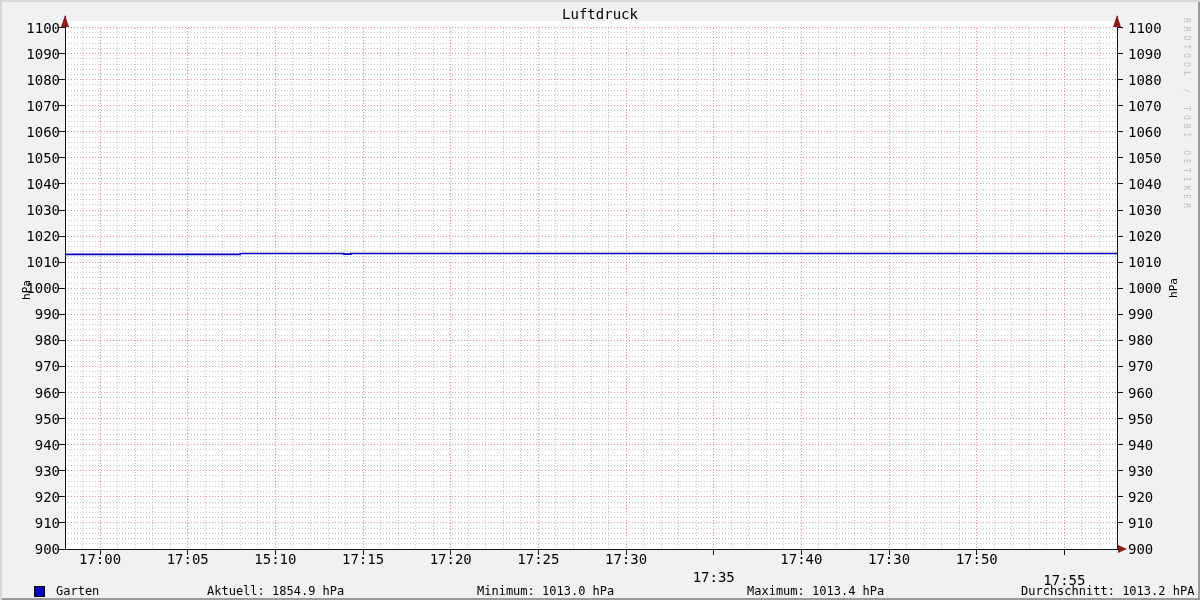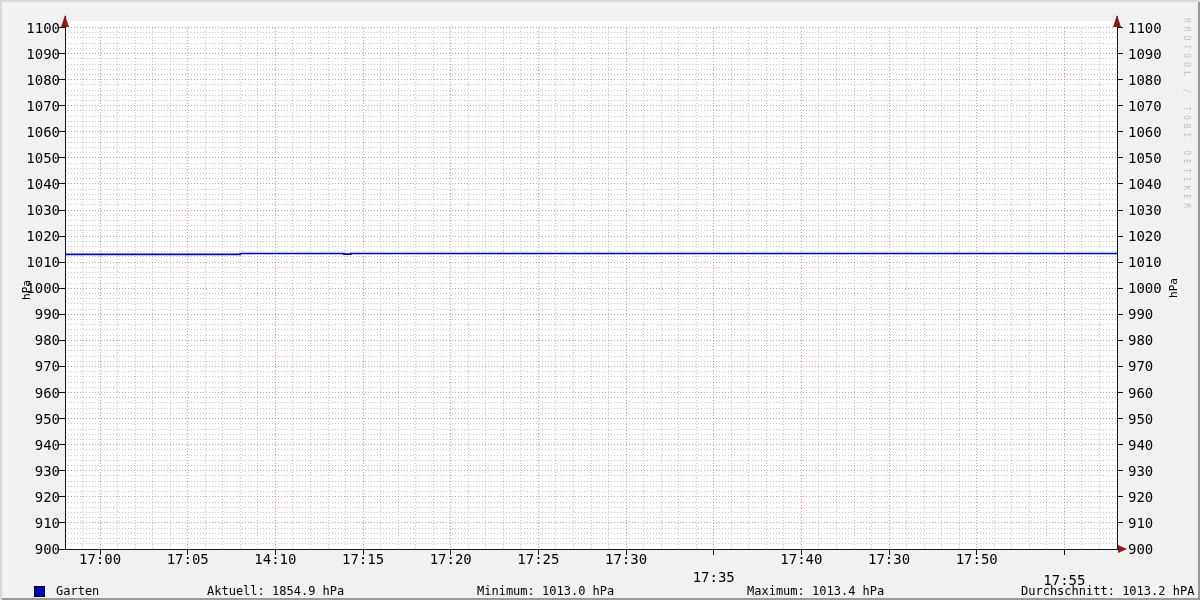--- a/index.html
+++ b/index.html
@@ -47,20 +47,21 @@
   .creation-note {
     position:absolute; left:0; top:584px; width:1200px;
     text-align:center; font-size:9px; line-height:11px; color:#b4b4b4;
   }
 </style>
 </head>
 <body>
 
 <div class="rrd-frame">
 
+  <div class="chart-title">Luftdruck</div>
 
   <svg id="plot" width="1200" height="600" viewBox="0 0 1200 600" xmlns="http://www.w3.org/2000/svg">
       <rect x="65" y="21" width="1052" height="528" fill="#ffffff"></rect>
       <line x1="65" y1="27.5" x2="65" y2="549" stroke="rgba(145,145,145,0.5)" stroke-width="1" shape-rendering="crispEdges" stroke-dasharray="1,2"></line>
       <line x1="82.53333333333333" y1="27.5" x2="82.53333333333333" y2="549" stroke="rgba(145,145,145,0.5)" stroke-width="1" shape-rendering="crispEdges" stroke-dasharray="1,2"></line>
       <line x1="117.6" y1="27.5" x2="117.6" y2="549" stroke="rgba(145,145,145,0.5)" stroke-width="1" shape-rendering="crispEdges" stroke-dasharray="1,2"></line>
       <line x1="135.13333333333333" y1="27.5" x2="135.13333333333333" y2="549" stroke="rgba(145,145,145,0.5)" stroke-width="1" shape-rendering="crispEdges" stroke-dasharray="1,2"></line>
       <line x1="152.66666666666669" y1="27.5" x2="152.66666666666669" y2="549" stroke="rgba(145,145,145,0.5)" stroke-width="1" shape-rendering="crispEdges" stroke-dasharray="1,2"></line>
       <line x1="170.2" y1="27.5" x2="170.2" y2="549" stroke="rgba(145,145,145,0.5)" stroke-width="1" shape-rendering="crispEdges" stroke-dasharray="1,2"></line>
       <line x1="205.26666666666668" y1="27.5" x2="205.26666666666668" y2="549" stroke="rgba(145,145,145,0.5)" stroke-width="1" shape-rendering="crispEdges" stroke-dasharray="1,2"></line>
@@ -323,21 +324,21 @@
       <div class="tick-label y-right" style="left: 1128px; top: 151.875px;">1050</div>
       <div class="tick-label y-right" style="left: 1128px; top: 125.8px;">1060</div>
       <div class="tick-label y-right" style="left: 1128px; top: 99.725px;">1070</div>
       <div class="tick-label y-right" style="left: 1128px; top: 73.65px;">1080</div>
       <div class="tick-label y-right" style="left: 1128px; top: 47.575px;">1090</div>
       <div class="tick-label y-right" style="left: 1128px; top: 21.5px;">1100</div>
     </div>
   <div id="x-labels">
       <div class="tick-label x-label" style="left: 65.0667px; top: 553px;">17:00</div>
       <div class="tick-label x-label" style="left: 152.733px; top: 553px;">17:05</div>
-      <div class="tick-label x-label" style="left: 240.4px; top: 553px;">14:10</div>
+      <div class="tick-label x-label" style="left: 240.4px; top: 553px;">15:10</div>
       <div class="tick-label x-label" style="left: 328.067px; top: 553px;">17:15</div>
       <div class="tick-label x-label" style="left: 415.733px; top: 553px;">17:20</div>
       <div class="tick-label x-label" style="left: 503.4px; top: 553px;">17:25</div>
       <div class="tick-label x-label" style="left: 591.067px; top: 553px;">17:30</div>
       <div class="tick-label x-label" style="left: 678.733px; top: 553px; margin-top: 18px;">17:35</div>
       <div class="tick-label x-label" style="left: 766.4px; top: 553px;">17:40</div>
       <div class="tick-label x-label" style="left: 854.067px; top: 553px;">17:30</div>
       <div class="tick-label x-label" style="left: 941.733px; top: 553px;">17:50</div>
       <div class="tick-label x-label" style="left: 1029.4px; top: 574px;">17:55</div>
     </div>

